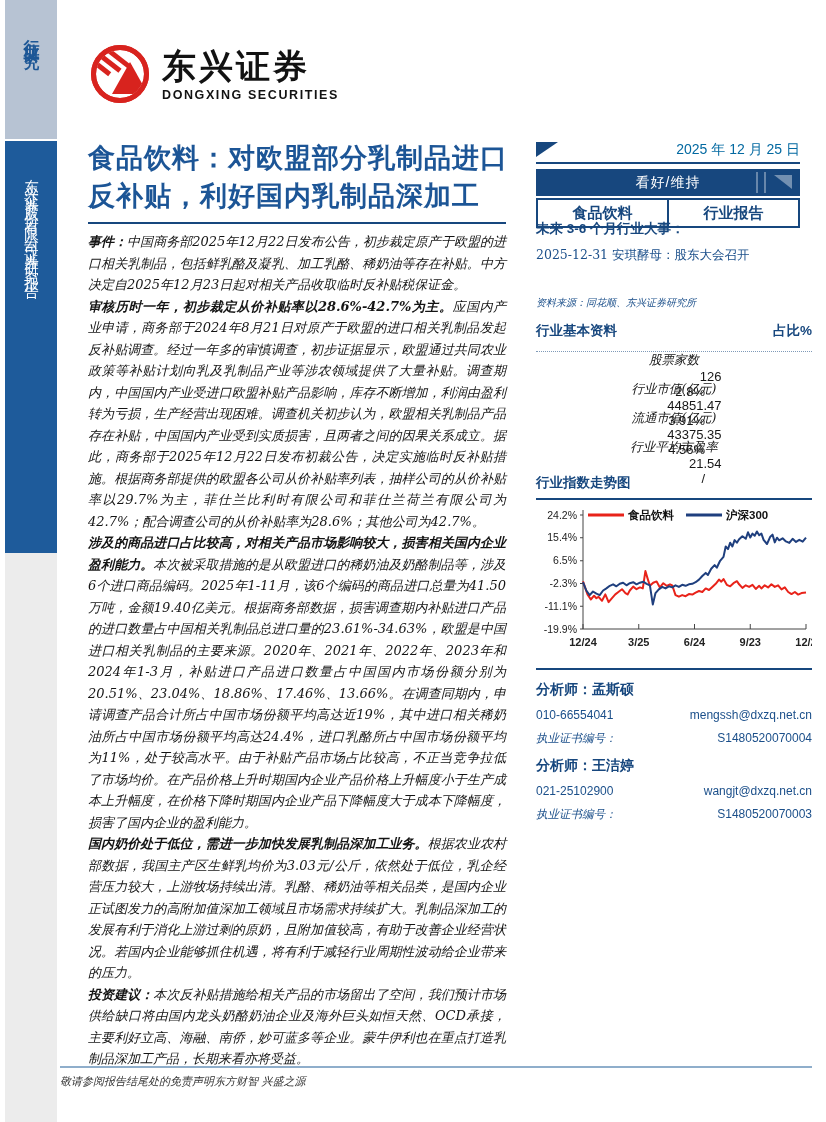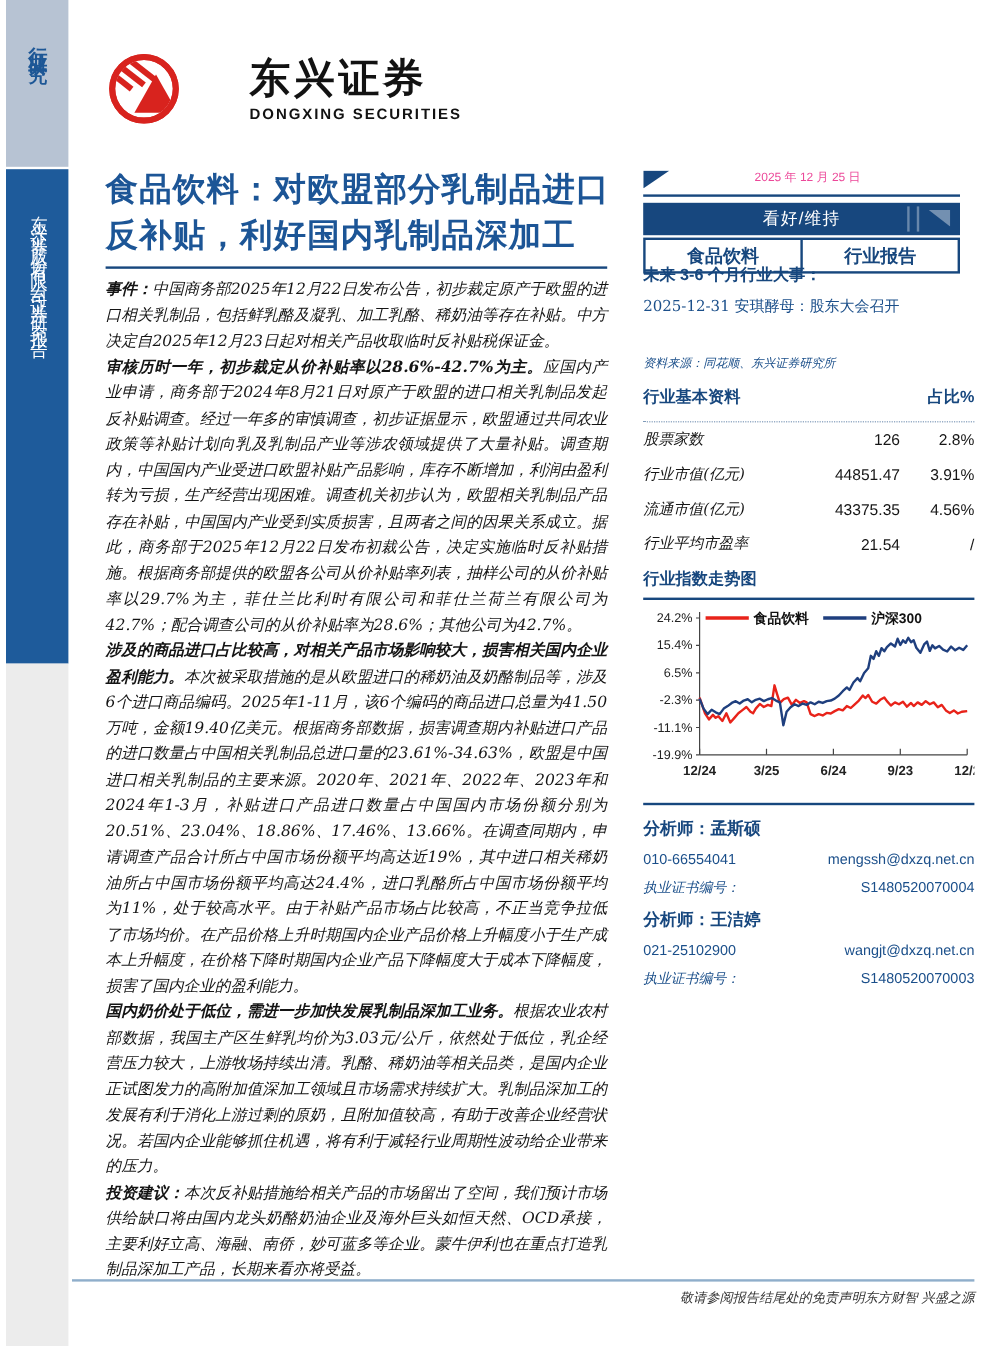--- a/index.html
+++ b/index.html
@@ -14,36 +14,36 @@
   
   .sb{position:absolute;left:5px;width:52px;display:flex;justify-content:center;}
   .sb-top{top:0;height:139px;background:var(--sidebar-light);}
   .sb-top span{writing-mode:vertical-rl;font-family:"DejaVu Serif",serif;font-size:16px;
         letter-spacing:5px;color:#1D5796;padding-top:26px;font-weight:600;}
   .sb-mid{top:141px;height:412px;background:var(--sidebar-blue);}
   .sb-mid span{writing-mode:vertical-rl;font-family:"DejaVu Serif",serif;font-size:14.5px;
         letter-spacing:7px;color:#fff;padding-top:26px;}
   .sb-bot{top:553px;height:569px;background:var(--sidebar-gray);}
   
-  .logo{position:absolute;left:88px;top:42px;display:flex;align-items:flex-start;gap:46px;}
+  .logo{position:absolute;left:88px;top:42px;display:flex;align-items:flex-start;}
   .logo svg{width:64px;height:64px;}
   .logo-txt{margin-left:10px;padding-top:4px;}
   .logo-cn{font-size:34px;font-weight:bold;color:#121212;letter-spacing:3px;line-height:40px;
         font-family:"Liberation Sans",sans-serif;}
   .logo-en{font-size:12.5px;font-weight:bold;color:#121212;letter-spacing:1.6px;margin-top:2px;}
   
   .title{position:absolute;left:88px;top:139px;width:420px;color:var(--title-blue);
         font-weight:bold;font-size:27px;line-height:38px;letter-spacing:1px;}
   .title-rule{position:absolute;left:88px;top:222px;width:418px;height:2px;background:var(--navy);}
   
   .hr-box{position:absolute;left:536px;top:141px;width:264px;}
   .date-row{position:relative;height:23px;border-bottom:2px solid var(--navy);}
   .date-tri{position:absolute;left:0;top:1px;width:22px;height:15px;background:var(--navy);
         clip-path:polygon(0 0,100% 0,0 100%);}
-  .date-txt{display:block;text-align:center;font-size:10px;color:#ec4899;padding-left:10px;}
+  .date-txt{display:block;text-align:right;font-size:14px;color:#0369a1;padding-left:10px;}
   .rating-bar{position:relative;height:27px;margin-top:5px;background:var(--navy);
         display:flex;align-items:center;justify-content:center;}
   .rating-bar .lab{color:#fff;font-size:14px;letter-spacing:1px;}
   .rb-s1,.rb-s2{position:absolute;top:3px;bottom:3px;width:2px;background:rgba(255,255,255,.35);}
   .rb-s1{right:42px;} .rb-s2{right:34px;}
   .rb-tri{position:absolute;right:8px;top:6px;width:18px;height:14px;background:rgba(255,255,255,.4);
         clip-path:polygon(0 0,100% 0,100% 100%);}
   .tags-row{display:flex;margin-top:2px;border:2px solid var(--navy);height:30px;}
   .tag-cell{flex:1;display:flex;align-items:center;justify-content:center;font-weight:bold;
         font-size:15px;color:var(--navy);}
@@ -53,36 +53,36 @@
         font-family:"DejaVu Serif",serif;font-style:italic;font-size:13px;line-height:21.5px;color:#141414;}
   .body-col .lead{font-weight:bold;font-style:italic;}
   
   .aside{position:absolute;left:536px;top:220px;width:276px;color:var(--navy);}
   .a-h{font-weight:bold;font-size:13.5px;color:var(--navy);font-style:normal;
         font-family:"Liberation Sans",sans-serif;}
   .a-event{margin-top:9px;font-family:"DejaVu Serif",serif;font-size:12.5px;color:#1B4F8A;}
   .a-src{margin-top:32px;font-family:"DejaVu Serif",serif;font-style:italic;font-size:10px;color:#1B4F8A;}
   .basics-head{display:flex;justify-content:space-between;margin-top:12px;}
   .dotted{border-top:1.5px dotted #7F9AB8;margin-top:11px;}
-  .b-row{display:flex;align-items:center;height:29px;color:#161616;}
+  .b-row{display:flex;align-items:center;height:29px;color:#161616;flex-direction:column;}
   .b-row .bl{flex:1;font-family:"DejaVu Serif",serif;font-style:italic;font-size:12.5px;}
   .b-row .bv{width:95px;text-align:right;font-size:13px;}
   .b-row .bp{width:62px;text-align:right;font-size:13px;}
   .navy-rule{height:2px;background:var(--navy);margin-top:6px;}
   .chart-wrap{margin-top:3px;}
   .ytick{font:10.5px "Liberation Sans",sans-serif;fill:#222;}
   .xtick{font:600 11px "Liberation Sans",sans-serif;fill:#222;}
   .lgd{font:600 11.5px "Liberation Sans",sans-serif;fill:#111;}
   .axis{stroke:#444;stroke-width:1;}
   .an-h{font-weight:bold;font-size:14px;color:var(--navy);margin-top:11px;}
   .an-row{display:flex;justify-content:space-between;margin-top:9px;font-size:12px;color:#1B4F8A;}
   .an-row .kai{font-family:"DejaVu Serif",serif;font-style:italic;font-size:11.5px;}
   
   .footer{position:absolute;left:60px;top:1066px;width:752px;border-top:2px solid var(--footer-line);
-        display:flex;justify-content:flex-end;padding-top:6px;
+        display:flex;justify-content:flex-start;padding-top:6px;
         font-family:"DejaVu Serif",serif;font-style:italic;font-size:11px;color:#333;}
 </style>
 </head>
 <body>
 
 <div class="page">
 
   <div class="sb sb-top">
     <span>行业研究</span>
   </div>

